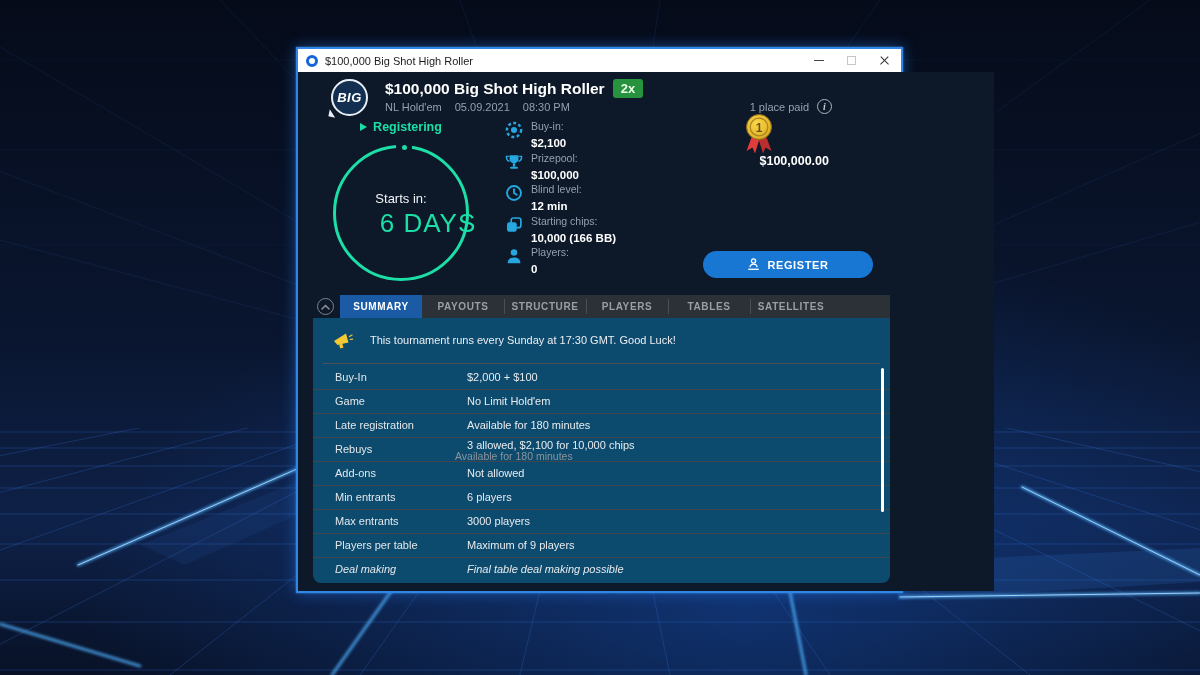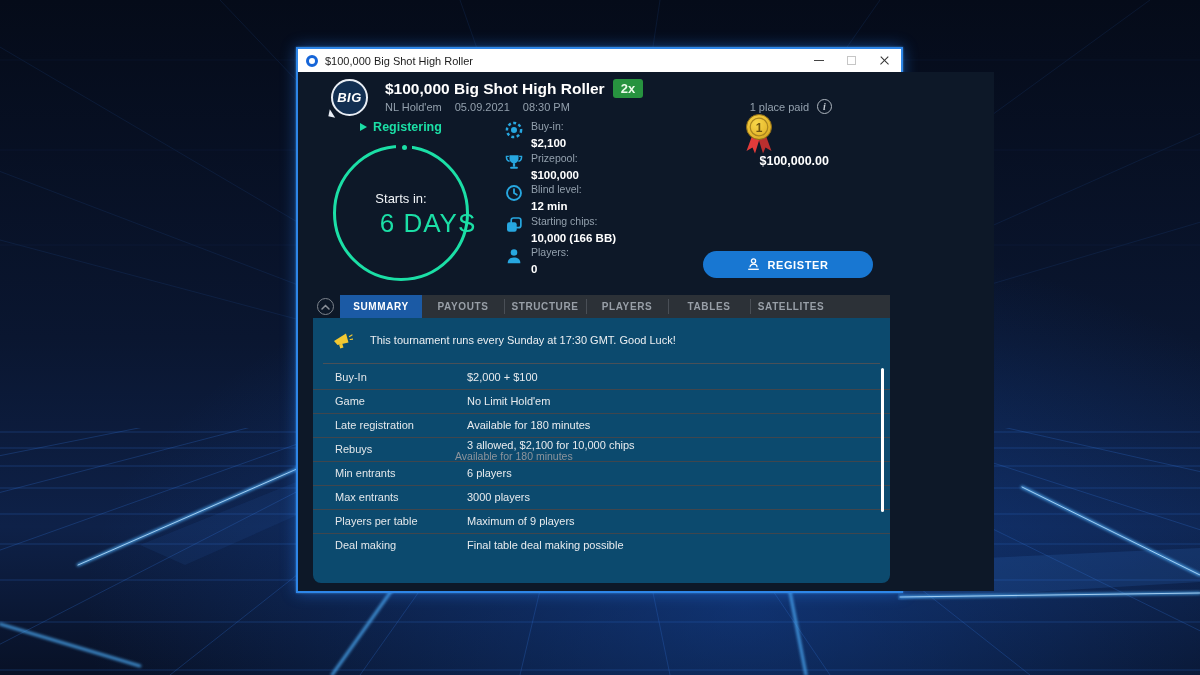--- a/index.html
+++ b/index.html
@@ -76,21 +76,21 @@
 
   
   .panel { position:absolute; left:15px; top:246px; width:577px; height:265px; background:#0c4a6e;
            border-radius:0 0 8px 8px; overflow:hidden; }
   .announce { position:relative; height:45px; }
   .announce .megaphone { position:absolute; left:19px; top:12px; }
   .announce .atext { position:absolute; left:57px; top:16px; font-size:11px; color:#eceff2; }
   .adivider { position:absolute; left:10px; right:10px; top:45px; height:1px; background:#4a5057; }
   .rows { position:absolute; left:0; right:0; top:48px; }
   .srow { position:relative; height:24px; border-bottom:1px solid #40464d; }
-  .srow:last-child { border-bottom:none; }
+  .srow:last-child { border-bottom:none;font-style:italic; }
   .srow .rlabel { position:absolute; left:22px; top:0; line-height:23px; font-size:11px; color:#e3e7ea; }
   .srow .rvalue { position:absolute; left:142px; top:0; line-height:23px; font-size:11px; color:#e8ebee;margin-left:12px; }
   .srow.tall .rvalue { line-height:11px; top:2px; }
   .srow .rsub { position:absolute; left:142px; top:12.5px; line-height:11px; font-size:10.5px; color:#8d949c; }
   .scroll-thumb { position:absolute; right:6px; top:50px; width:3px; height:144px; background:#ffffff; border-radius:2px; cursor:pointer; }
 </style>
 </head>
 <body>
 
 <div class="stage">
@@ -344,20 +344,24 @@
           <div class="srow">
             <div class="rlabel">Late registration</div>
             <div class="rvalue">Available for 180 minutes</div>
           </div>
           <div class="srow tall">
             <div class="rlabel">Rebuys</div>
             <div class="rvalue">3 allowed, $2,100 for 10,000 chips</div>
             <div class="rsub">Available for 180 minutes</div>
           </div>
           <div class="srow">
+            <div class="rlabel">Add-ons</div>
+            <div class="rvalue">Not allowed</div>
+          </div>
+          <div class="srow">
             <div class="rlabel">Min entrants</div>
             <div class="rvalue">6 players</div>
           </div>
           <div class="srow">
             <div class="rlabel">Max entrants</div>
             <div class="rvalue">3000 players</div>
           </div>
           <div class="srow">
             <div class="rlabel">Players per table</div>
             <div class="rvalue">Maximum of 9 players</div>

